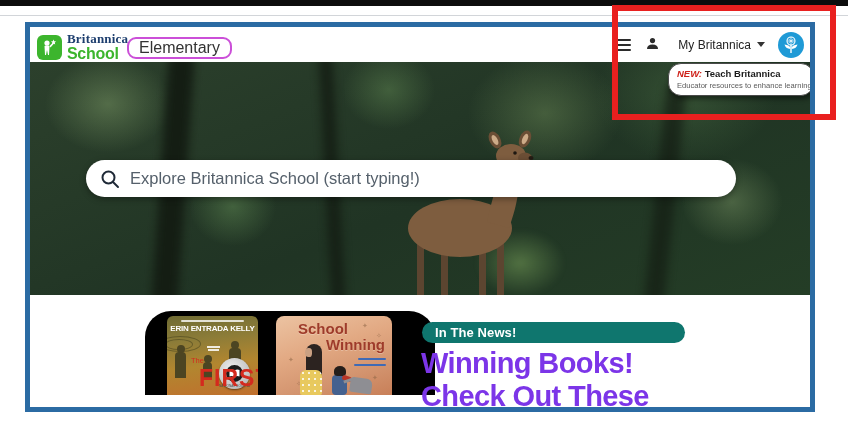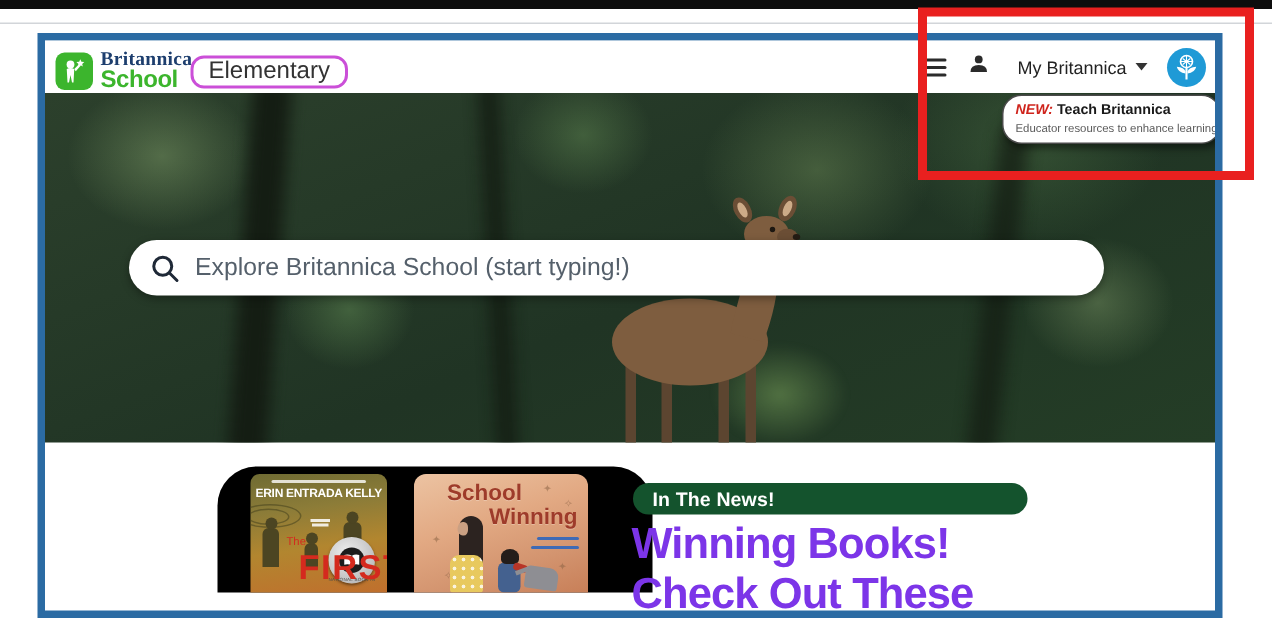--- a/index.html
+++ b/index.html
@@ -97,21 +97,21 @@
   .woman-hair{position:absolute;left:30px;top:28px;width:16px;height:34px;background:#2c2320;border-radius:8px 8px 4px 4px;}
   .woman-face{position:absolute;left:29px;top:32px;width:7px;height:9px;background:#caa083;border-radius:50% 40% 40% 50%;}
   .woman-dress{position:absolute;left:24px;top:54px;width:22px;height:25px;background:#e8c95e;border-radius:6px 6px 2px 2px;
     background-image:radial-gradient(rgba(255,255,255,.8) 1px, transparent 1.5px);background-size:6px 6px;}
   .child-hair{position:absolute;left:58px;top:50px;width:12px;height:10px;background:#241d1a;border-radius:50% 50% 30% 30%;}
   .child-body{position:absolute;left:56px;top:59px;width:15px;height:20px;background:#44618f;border-radius:4px;}
   .child-arm{position:absolute;left:66px;top:60px;width:10px;height:5px;background:#b83527;border-radius:3px;transform:rotate(18deg);}
   .can{position:absolute;left:74px;top:62px;width:22px;height:15px;background:#8e8e93;border-radius:3px 6px 2px 2px;transform:rotate(8deg);}
   .can::before{content:"";position:absolute;left:-7px;top:3px;width:9px;height:3px;background:#8e8e93;transform:rotate(-28deg);}
 
-  .news-badge{position:absolute;left:392px;top:295px;width:263px;height:21px;background:#14532d;border-radius:11px;display:flex;align-items:center;}
+  .news-badge{position:absolute;left:392px;top:295px;width:263px;height:21px;background:#0f766e;border-radius:11px;display:flex;align-items:center;}
   .news-badge span{color:#fff;font-weight:bold;font-size:13px;padding-left:13px;letter-spacing:.1px;}
   .news-heading{position:absolute;left:391px;top:320px;width:380px;font-size:29px;line-height:33px;font-weight:bold;color:#7c35e8;letter-spacing:-.6px;cursor:pointer;}
 
   
   .red-annotation{position:absolute;left:612px;top:5px;width:212px;height:103px;border:6px solid #e9201f;z-index:50;pointer-events:none;}
 </style>
 </head>
 <body>
 
 <div class="canvas">

